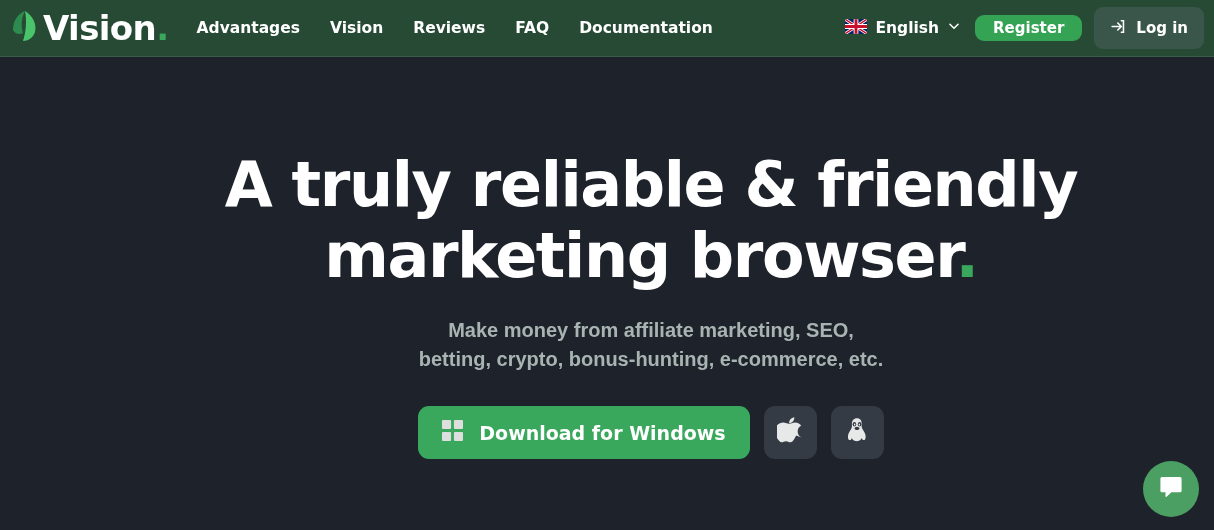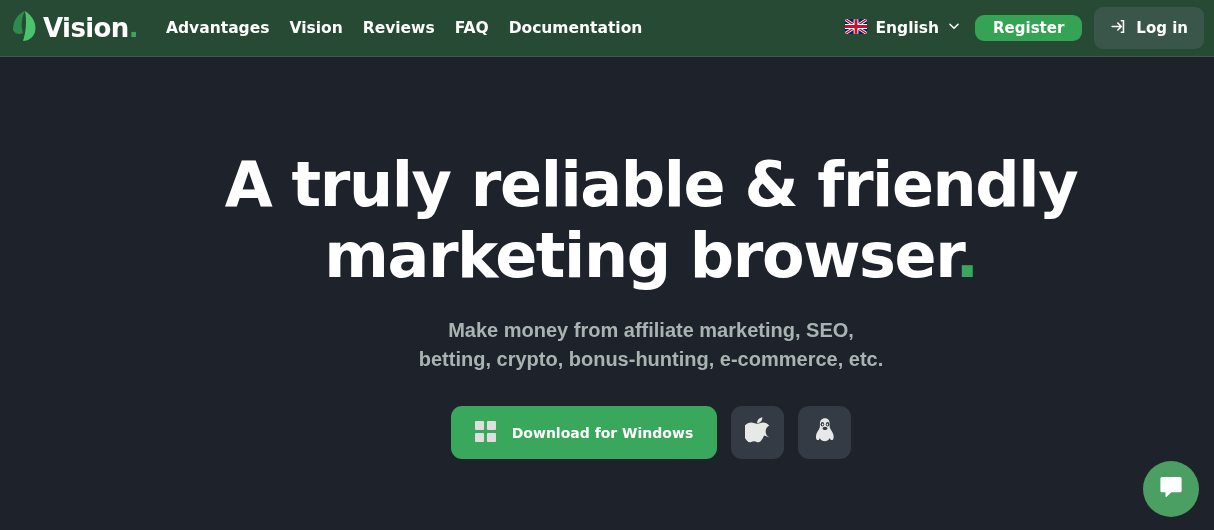--- a/index.html
+++ b/index.html
@@ -22,27 +22,27 @@
     z-index:5;
   }
 
   .brand {
     display:flex; align-items:center;
     margin-left:10px; margin-right:28px;
     cursor:pointer;
   }
   .brand-mark { width:30px; height:32px; flex:none; }
   .brand-text {
-    font-size:26px; font-weight:bold; color:#ffffff;
+    font-size:34px; font-weight:bold; color:#ffffff;
     letter-spacing:-0.6px; margin-left:3px;
     font-family:"DejaVu Sans", sans-serif;
   }
   .brand-dot { color:#3aa85c; }
 
-  .nav { display:flex; align-items:center; gap:20px;justify-content:center; }
+  .nav { display:flex; align-items:center; gap:30px;justify-content:center; }
   .nav-link {
     font-size:15.5px; font-weight:bold; color:#ffffff;
     white-space:nowrap; cursor:pointer; text-decoration:none;
     font-family:"DejaVu Sans", sans-serif;
   }
 
   .header-right {
     margin-left:auto; margin-right:10px;
     display:flex; align-items:center; gap:12px;
   }
@@ -107,21 +107,21 @@
 
   .cta-row {
     margin-top:32px;
     display:flex; align-items:center; gap:14px;
   }
   .btn-download {
     background:#3aa85c; color:#ffffff;
     border:none; border-radius:11px;
     height:53px; padding:12px 24px;
     display:flex; align-items:center; gap:16px;
-    font-size:14px; font-weight:bold; cursor:pointer;
+    font-size:19px; font-weight:bold; cursor:pointer;
     font-family:"DejaVu Sans", sans-serif;
   }
   .btn-os {
     background:#343b44; border:none; border-radius:11px;
     width:53px; height:53px;
     display:flex; align-items:center; justify-content:center;
     cursor:pointer;
   }
   .os-glyph { width:26px; height:28px; }
 

